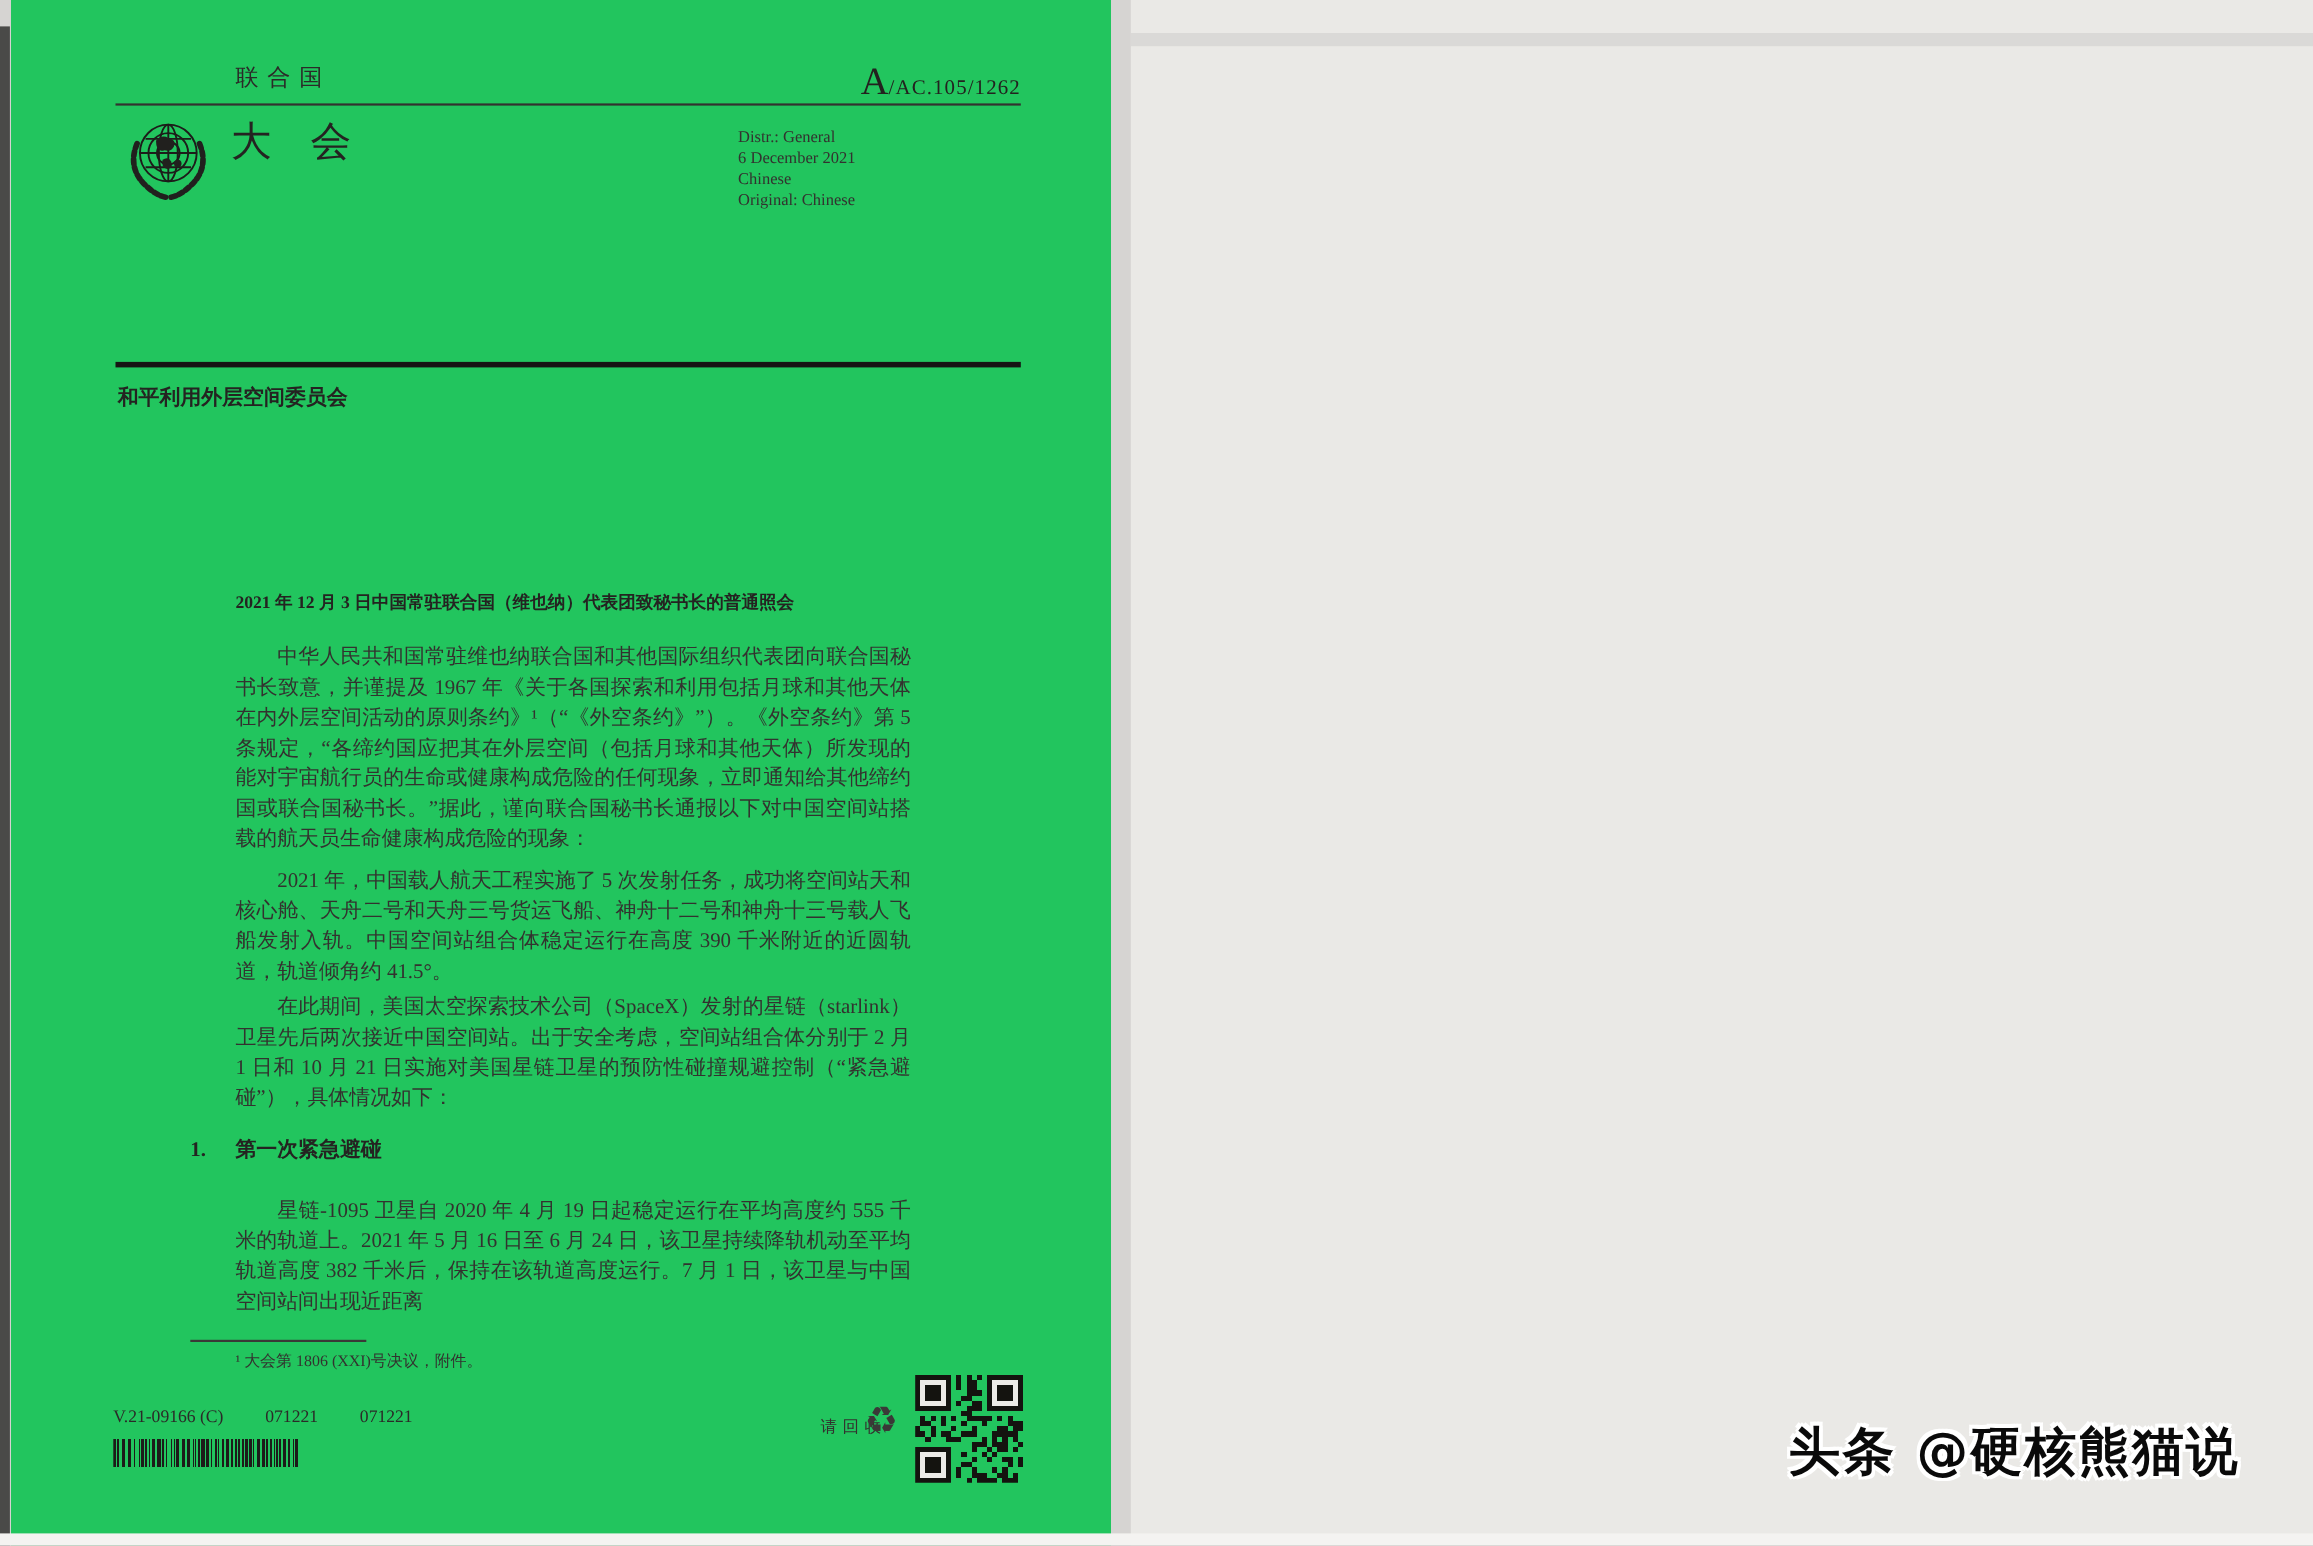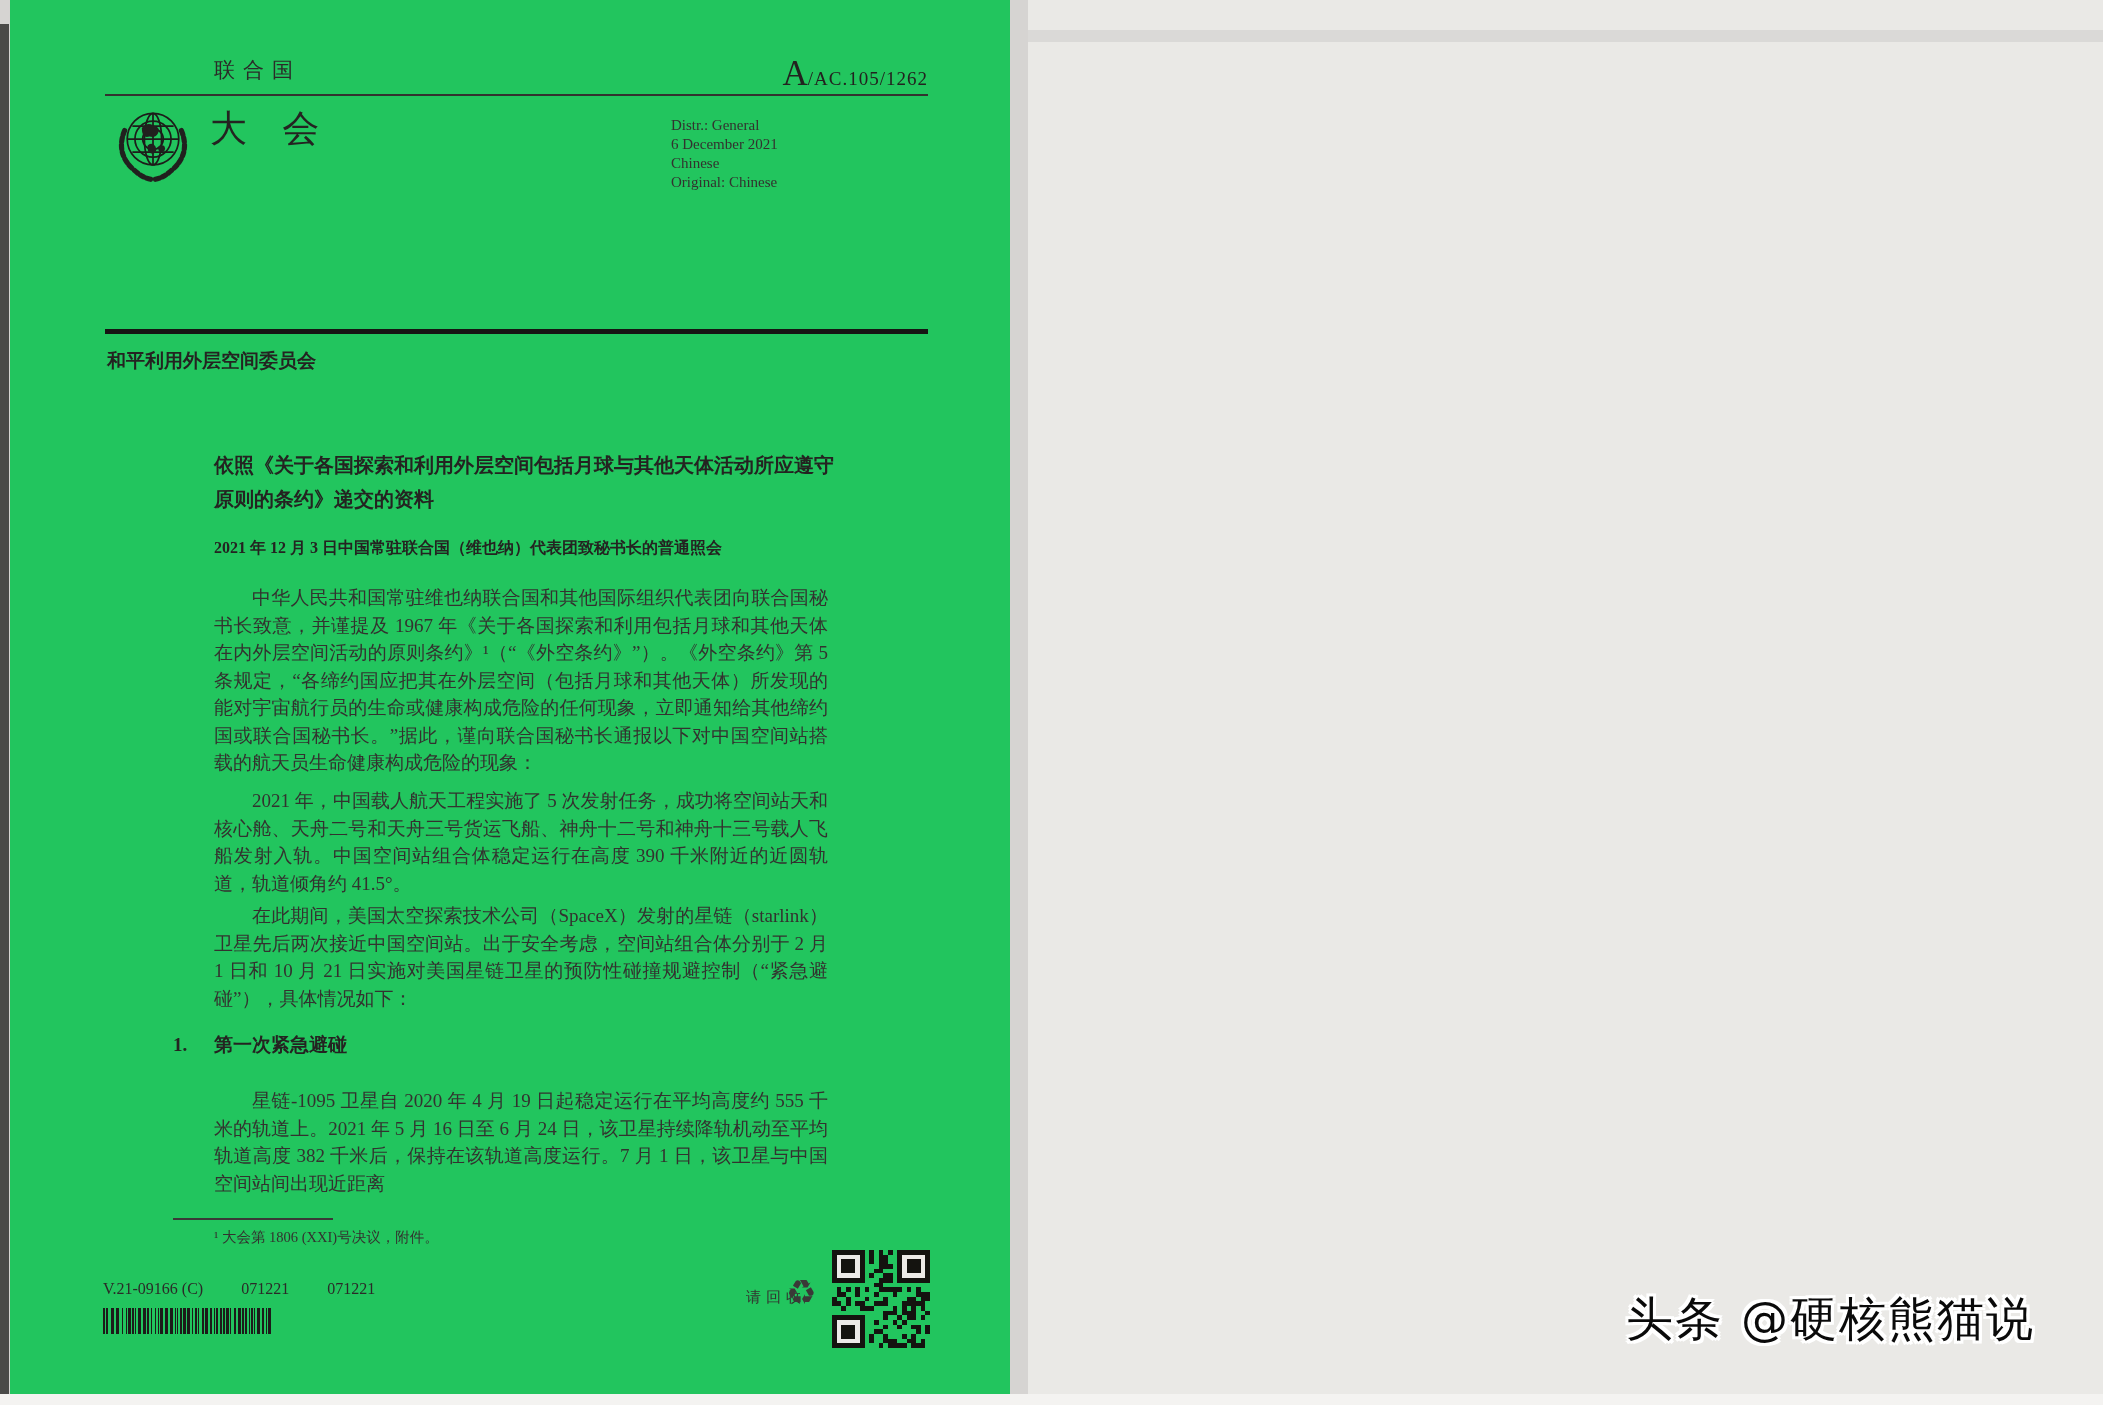--- a/index.html
+++ b/index.html
@@ -47,21 +47,21 @@
 
   .job-line{left:93px;top:1280px;font-size:16px;color:#2b2a28;}
   .job-line .gap{display:inline-block;width:38px;}
   .barcode{left:93px;top:1308px;width:172px;height:26px;}
   .recycle-label{left:724px;top:1288px;font-size:15px;letter-spacing:5px;color:#33322f;margin-left:12px;}
   .recycle-icon{left:776px;top:1272px;font-size:34px;color:#3a3937;font-family:"DejaVu Sans",sans-serif;}
   .qr{left:822px;top:1250px;width:98px;height:98px;}
 
   
   .watermark{
-    left:1626px;top:1288px;font-size:47px;font-weight:400;letter-spacing:2px;
+    left:1626px;top:1288px;font-size:47px;font-weight:700;letter-spacing:2px;
     font-family:"DejaVu Sans","Liberation Sans",sans-serif;color:#0a0a0a;white-space:nowrap;
     text-shadow:-3px -3px 0 #fff,3px -3px 0 #fff,-3px 3px 0 #fff,3px 3px 0 #fff,
                 0 -3px 0 #fff,0 3px 0 #fff,-3px 0 0 #fff,3px 0 0 #fff;
   }
 </style>
 </head>
 <body>
 
 <div class="screen">
 
@@ -102,21 +102,20 @@
     <div class="abs distr">
       <div>Distr.: General</div>
       <div>6 December 2021</div>
       <div>Chinese</div>
       <div>Original: Chinese</div>
     </div>
 
     <div class="abs rule-thick"></div>
     <div class="abs committee">和平利用外层空间委员会</div>
 
-    <div class="abs doc-title">依照《关于各国探索和利用外层空间包括月球与其他天体活动所应遵守原则的条约》递交的资料</div>
     <div class="abs doc-subtitle">2021 年 12 月 3 日中国常驻联合国（维也纳）代表团致秘书长的普通照会</div>
 
     <div class="abs body-l indent p1">中华人民共和国常驻维也纳联合国和其他国际组织代表团向联合国秘书长致意，并谨提及 1967 年《关于各国探索和利用包括月球和其他天体在内外层空间活动的原则条约》¹（“《外空条约》”）。《外空条约》第 5 条规定，“各缔约国应把其在外层空间（包括月球和其他天体）所发现的能对宇宙航行员的生命或健康构成危险的任何现象，立即通知给其他缔约国或联合国秘书长。”据此，谨向联合国秘书长通报以下对中国空间站搭载的航天员生命健康构成危险的现象：</div>
     <div class="abs body-l indent p2">2021 年，中国载人航天工程实施了 5 次发射任务，成功将空间站天和核心舱、天舟二号和天舟三号货运飞船、神舟十二号和神舟十三号载人飞船发射入轨。中国空间站组合体稳定运行在高度 390 千米附近的近圆轨道，轨道倾角约 41.5°。</div>
     <div class="abs body-l indent p3">在此期间，美国太空探索技术公司（SpaceX）发射的星链（starlink）卫星先后两次接近中国空间站。出于安全考虑，空间站组合体分别于 2 月 1 日和 10 月 21 日实施对美国星链卫星的预防性碰撞规避控制（“紧急避碰”），具体情况如下：</div>
 
     <div class="abs h1"><span class="num">1.</span><span>第一次紧急避碰</span></div>
 
     <div class="abs body-l indent p4">星链-1095 卫星自 2020 年 4 月 19 日起稳定运行在平均高度约 555 千米的轨道上。2021 年 5 月 16 日至 6 月 24 日，该卫星持续降轨机动至平均轨道高度 382 千米后，保持在该轨道高度运行。7 月 1 日，该卫星与中国空间站间出现近距离</div>
 

